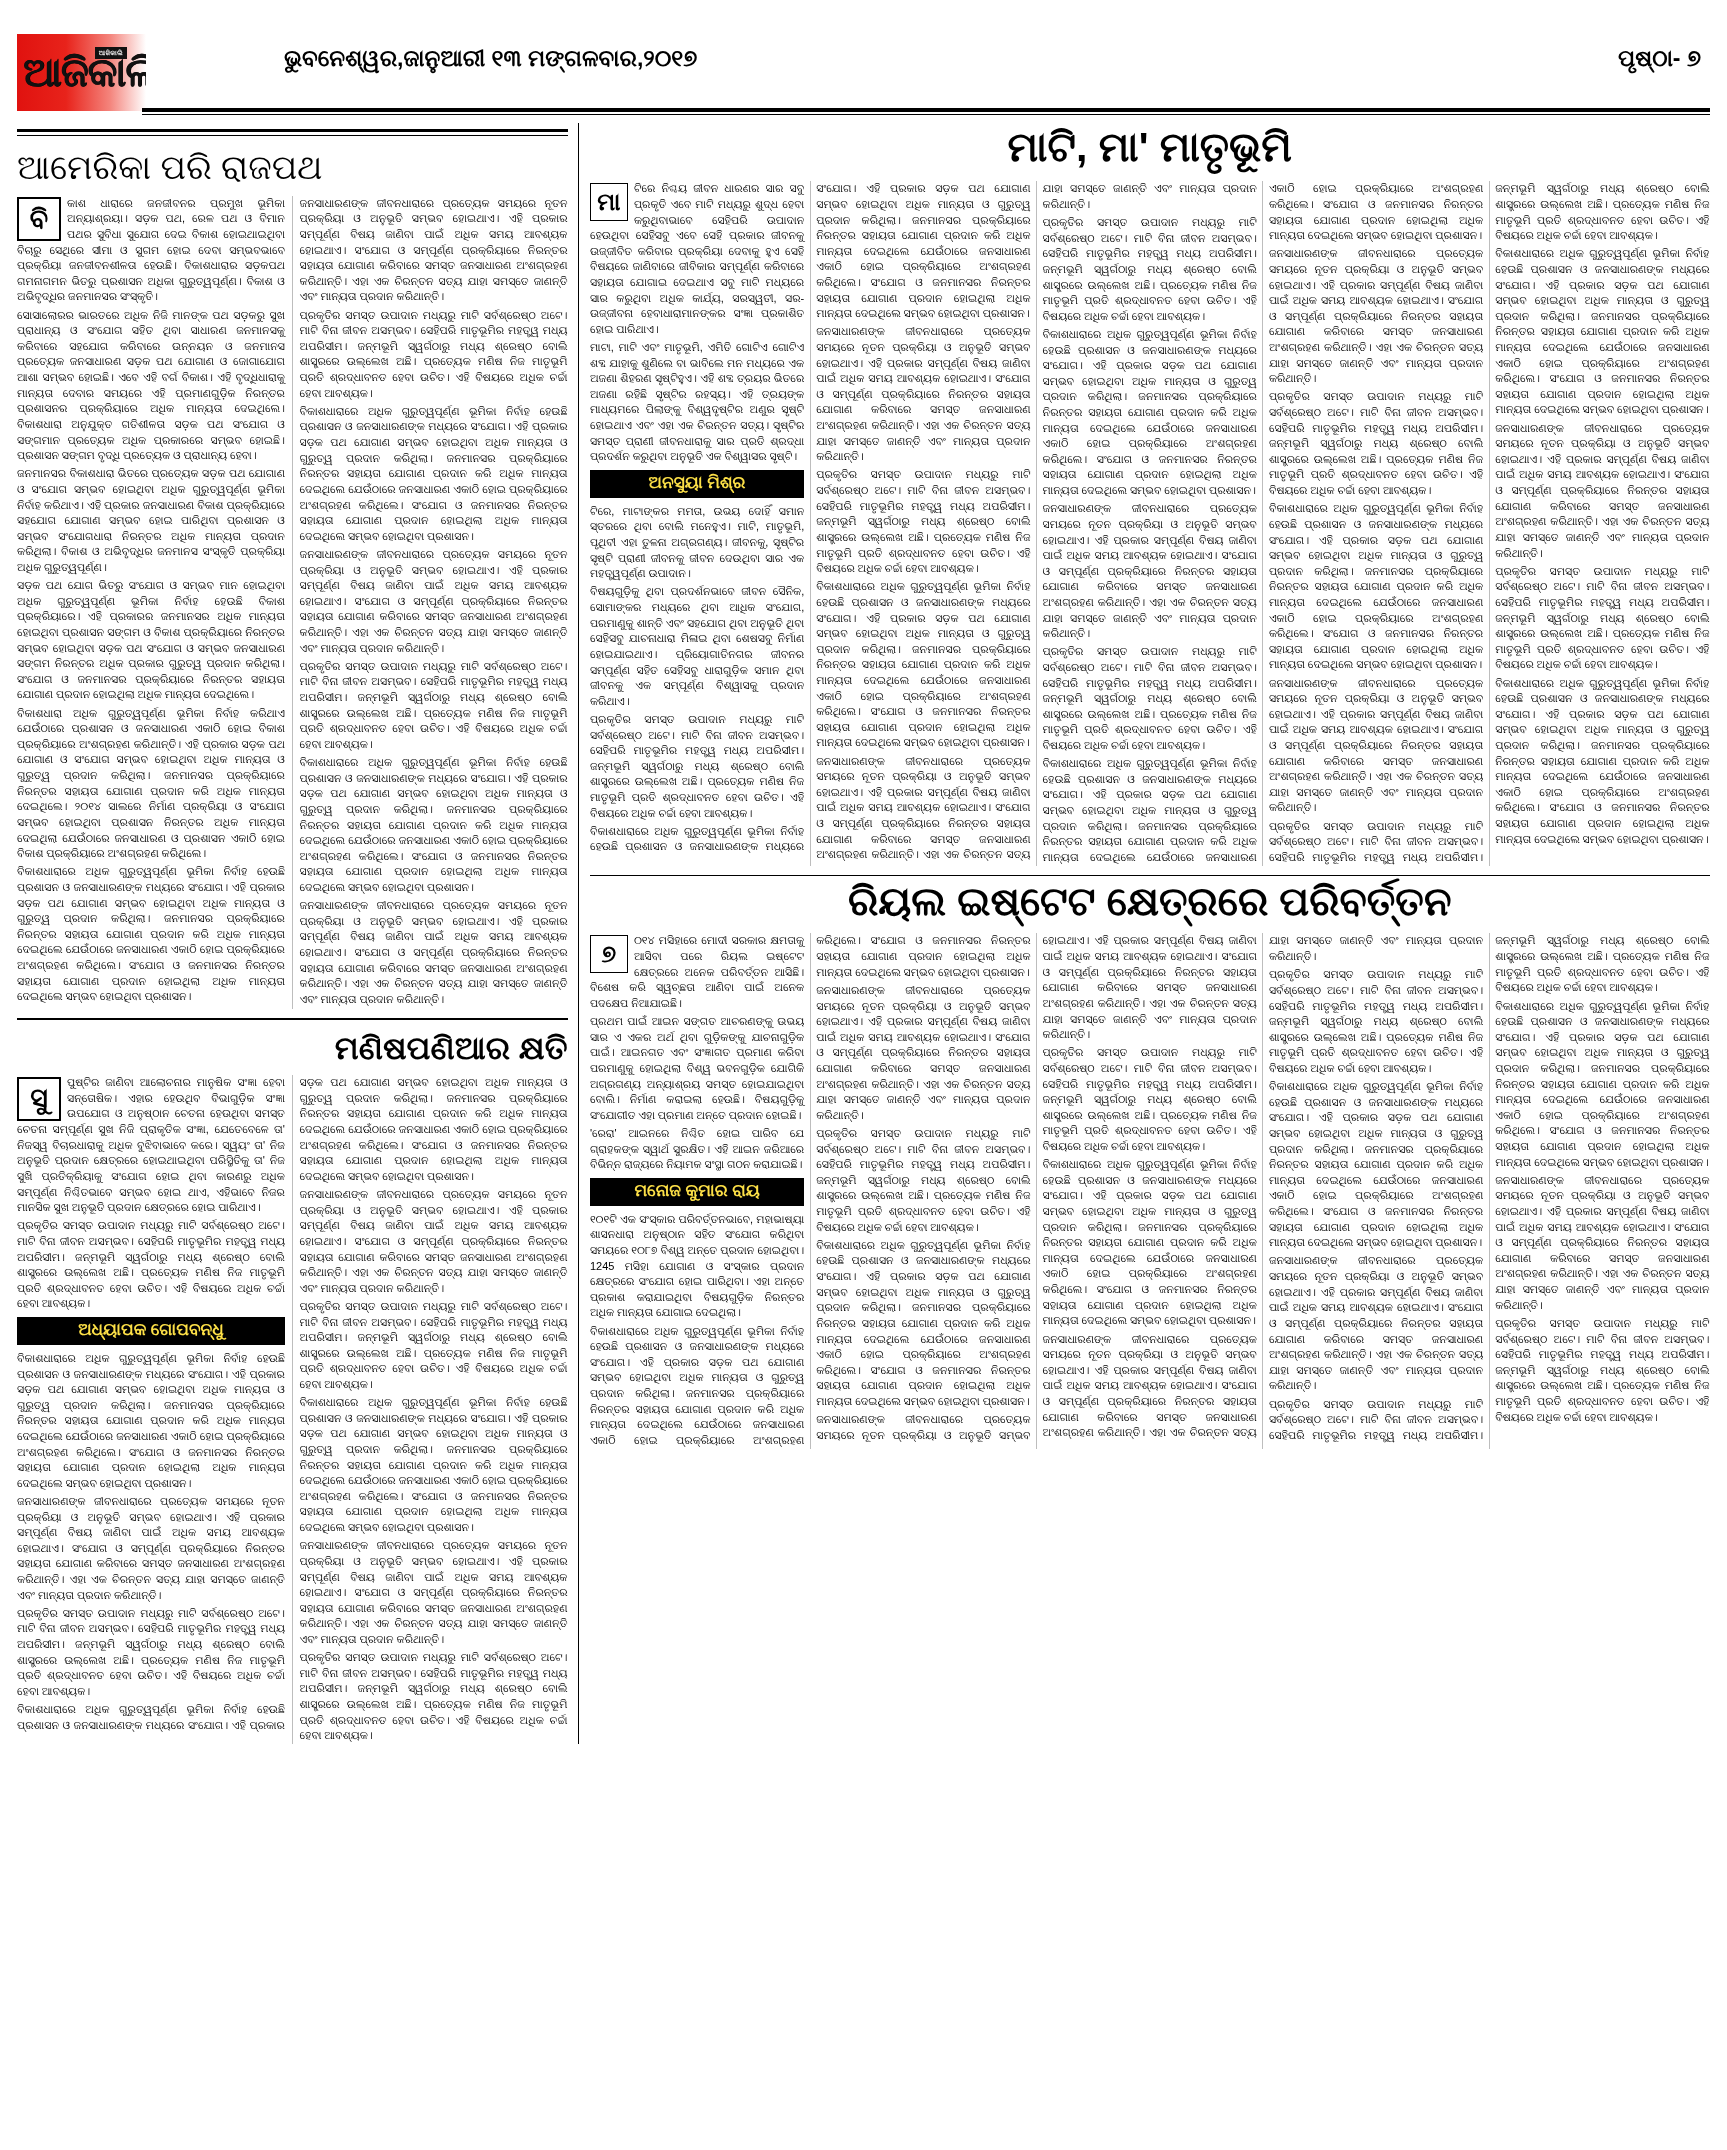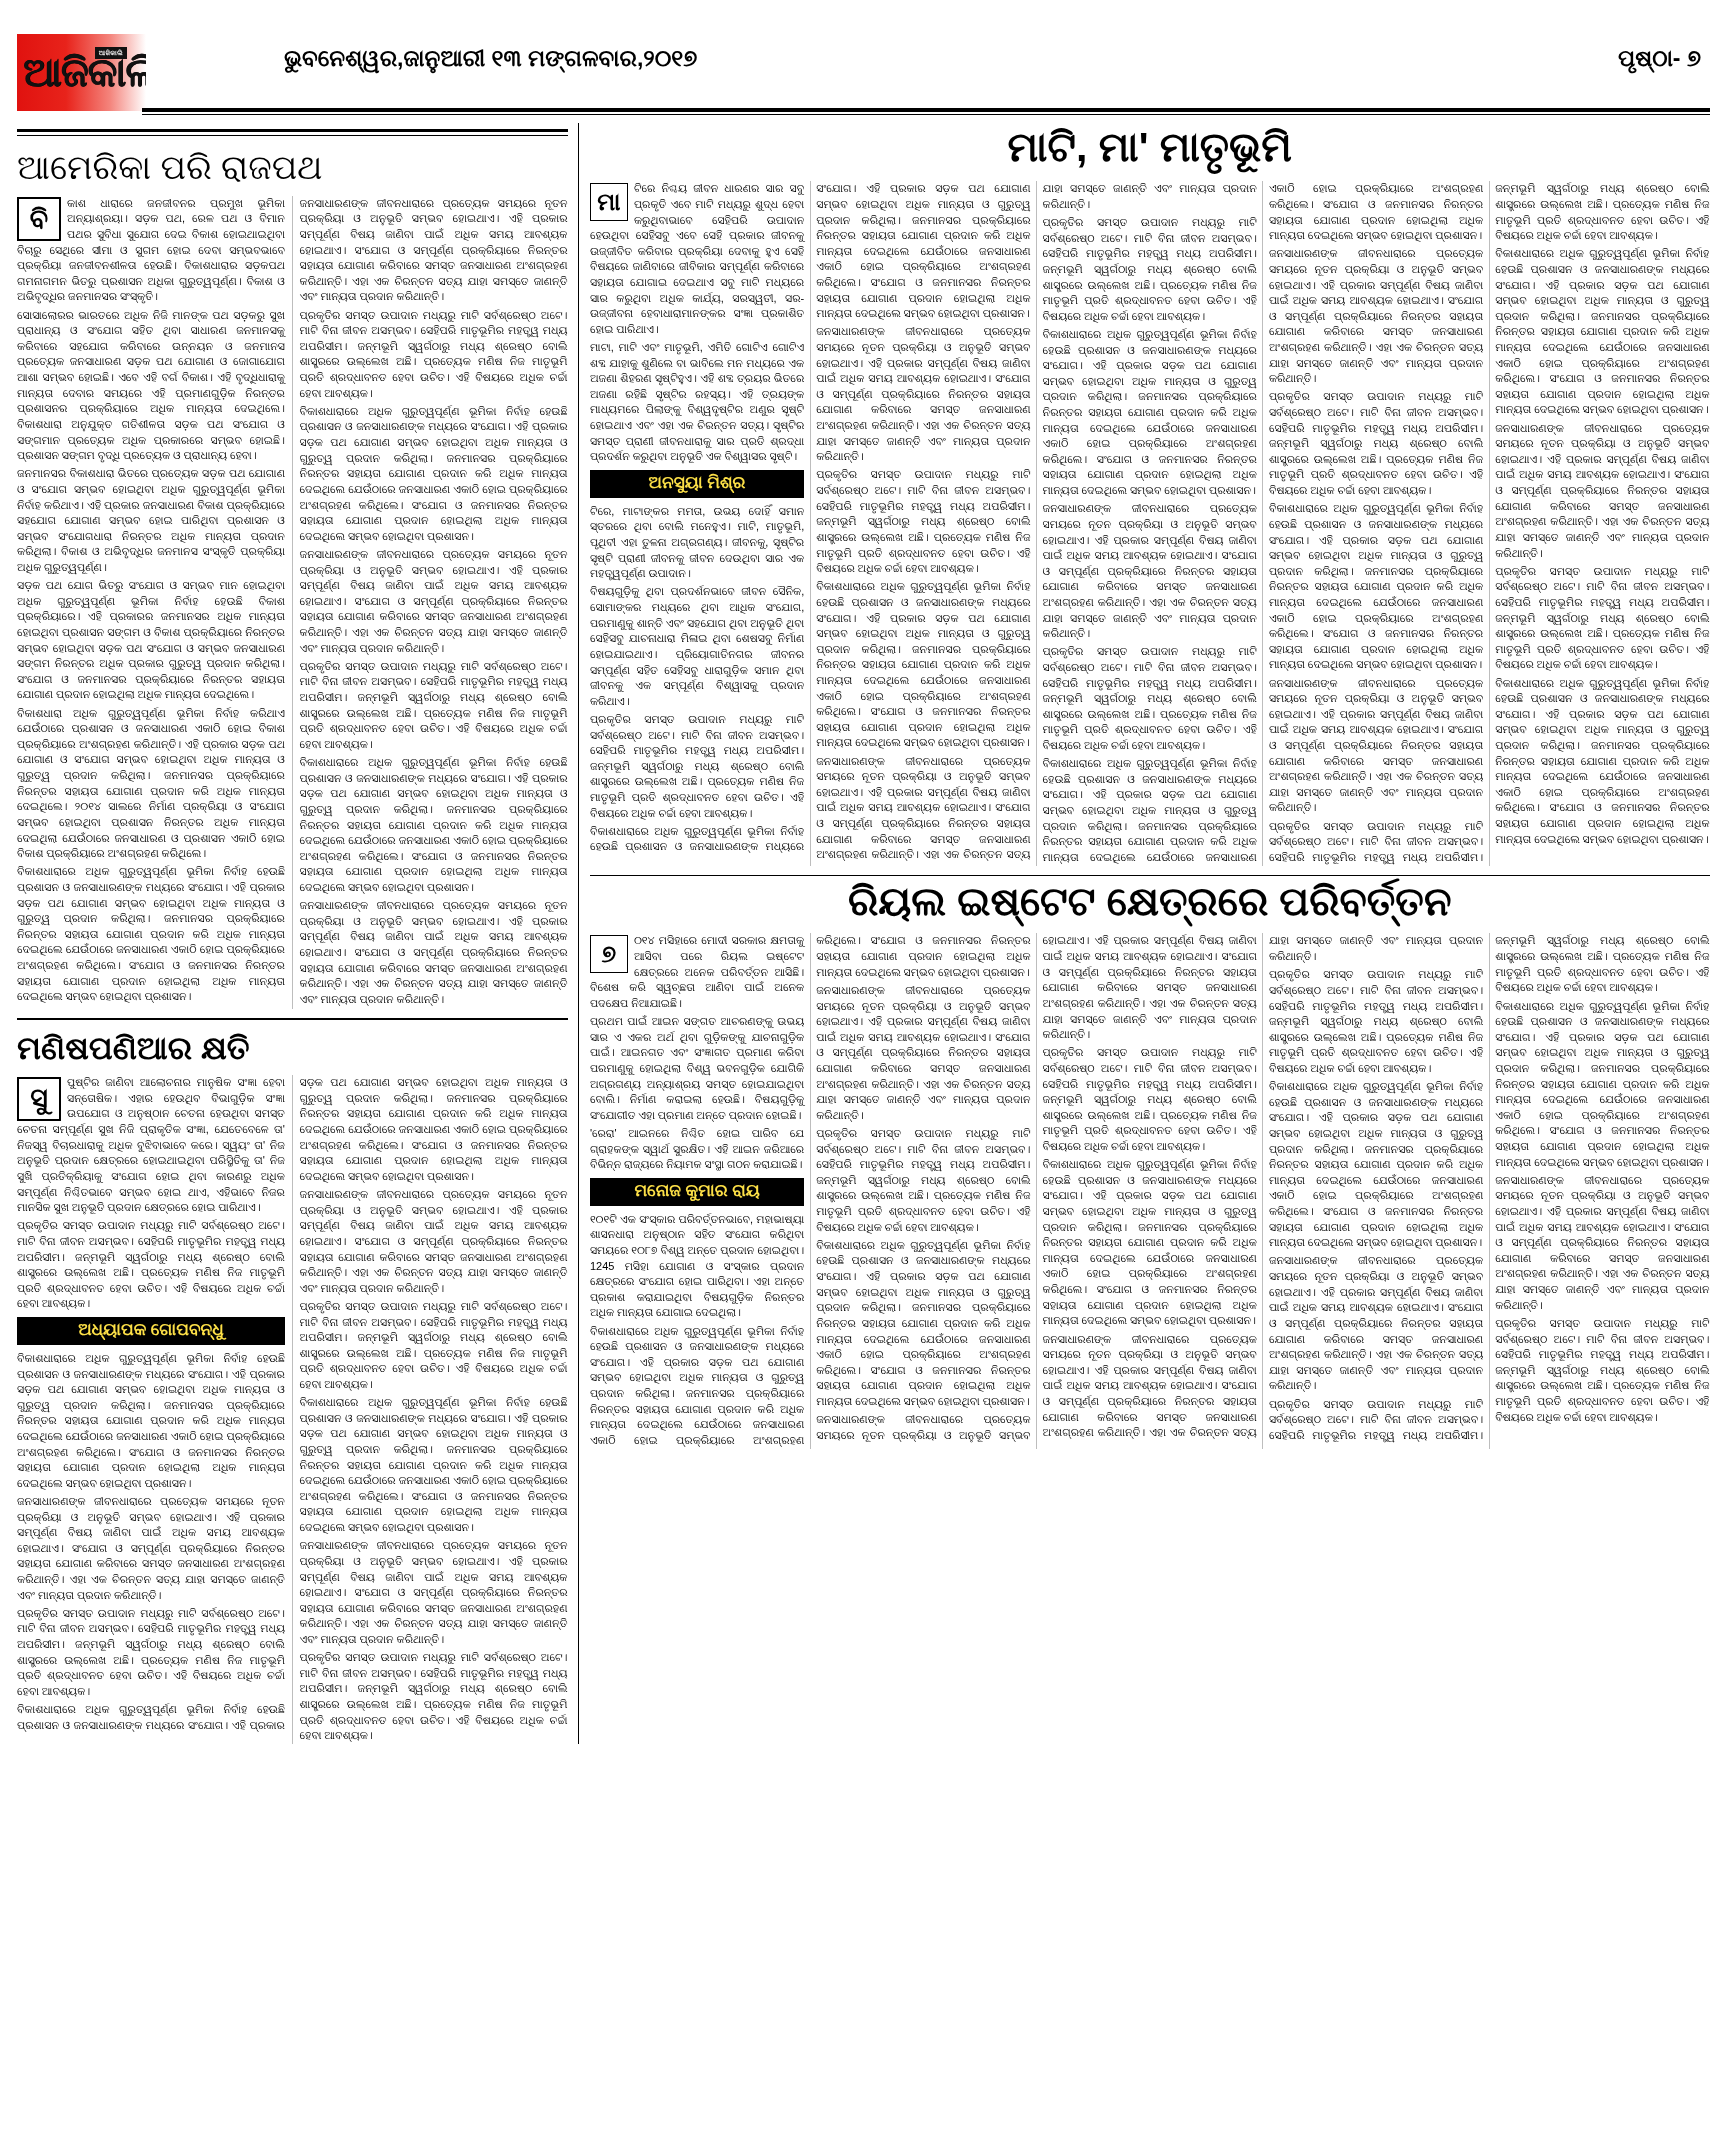--- a/index.html
+++ b/index.html
@@ -71,21 +71,21 @@
   
   .hl-main{
     text-align:left;font-weight:normal;font-size:34px;line-height:1.18;
     margin:11.2px 0 8.6px 0;
   }
   .hl-center{
     text-align:center;font-weight:bold;font-size:41px;line-height:1.15;
     margin:0.9px 0 10.3px 0;
   }
   .hl-sec{
-    text-align:left;font-weight:bold;font-size:32px;line-height:1.18;
+    text-align:right;font-weight:bold;font-size:32px;line-height:1.18;
     margin:10.3px 0 7.7px 0;
   }
   .hl-center2{
     text-align:center;font-weight:bold;font-size:40px;line-height:1.15;
     margin:1.7px 0 9.5px 0;
   }
 
   
   .dropcap{
     float:left;border:2.2px solid #000;

